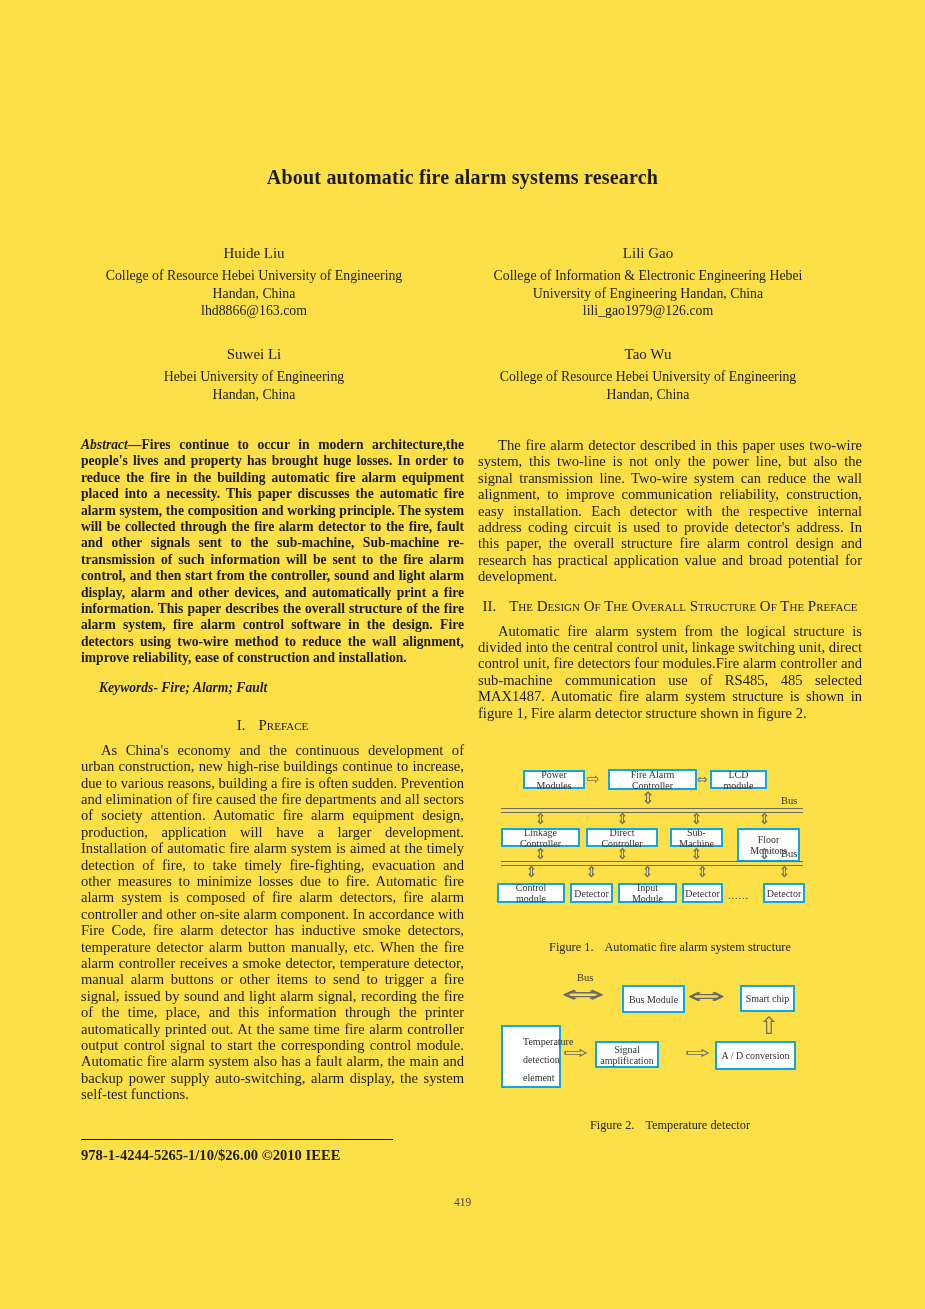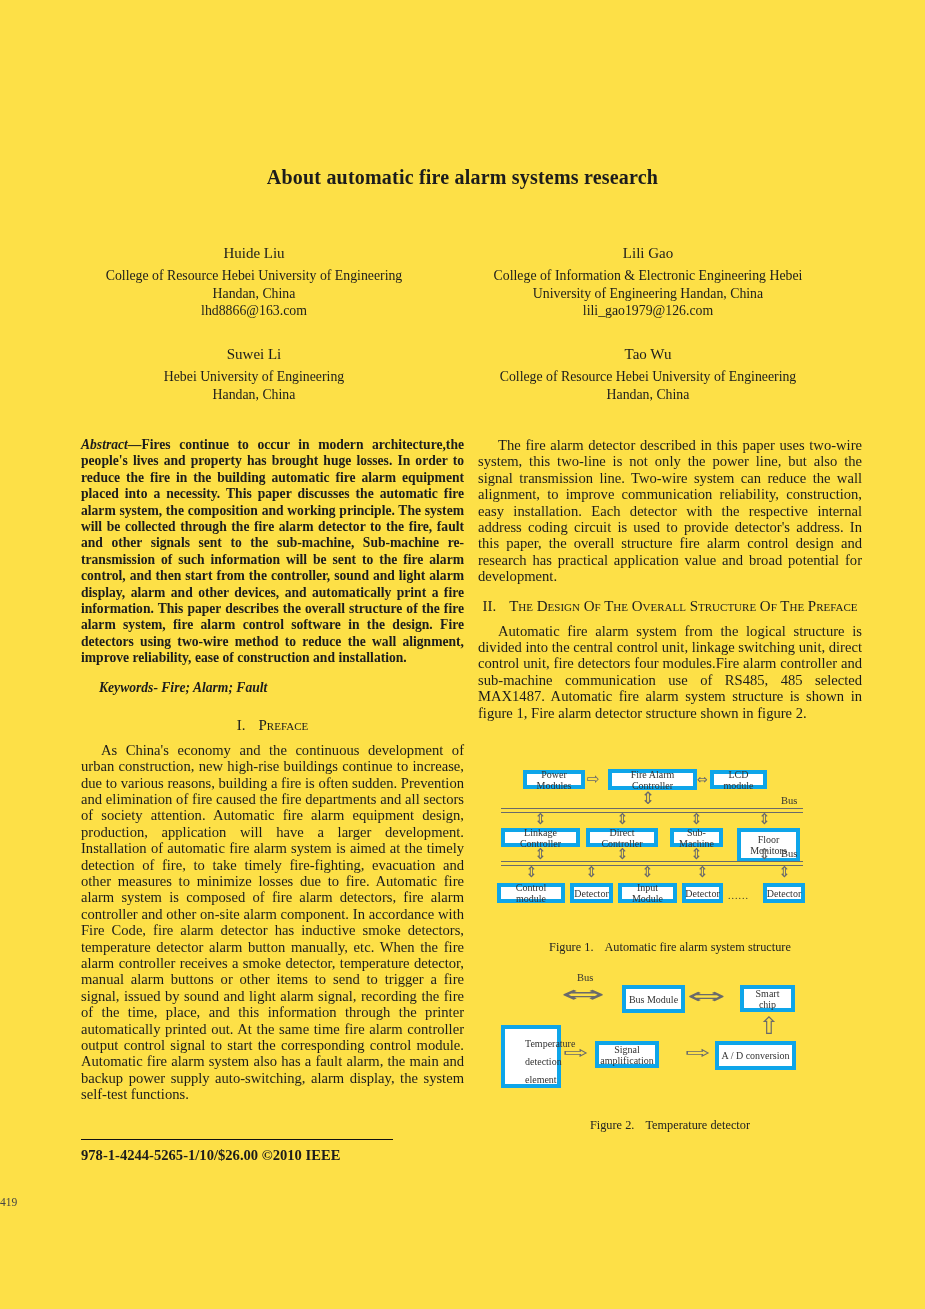--- a/index.html
+++ b/index.html
@@ -21,25 +21,25 @@
   .keywords{margin-top:13px;font-size:13.6px;font-weight:bold;font-style:italic;text-indent:18px;}
   .sec-heading{text-align:center;font-variant:small-caps;font-size:15px;line-height:17px;margin-top:21px;}
   .sec-heading .num{margin-right:13px;}
   .body-par{font-size:14.6px;line-height:16.4px;text-align:justify;text-indent:20px;margin-top:8px;}
   .col-right .sec-heading{margin-top:13px;}
 
   .footnote{position:absolute;left:81px;top:1139px;width:383px;}
   .footnote-rule{width:312px;border-top:1.6px solid #111;}
   .footnote-text{margin-top:7px;font-weight:bold;font-size:14.6px;}
 
-  .pageno{position:absolute;top:1196px;left:0;width:100%;text-align:left;
+  .pageno{position:absolute;top:1196px;left:0;width:100%;text-align:center;
           font-size:11.5px;color:#444;}
 
   .fig{position:absolute;}
-  .dbox{position:absolute;border:4px solid #0ea5e9;background:#fff;font-size:10px;color:#333;
+  .dbox{position:absolute;border:2px solid #0ea5e9;background:#fff;font-size:10px;color:#333;
         display:flex;align-items:center;justify-content:center;text-align:center;
         line-height:11px;padding:1px 2px;box-sizing:border-box;}
   .dbox.left{justify-content:flex-start;text-align:left;align-items:flex-start;
              padding:6px 20px;line-height:18px;}
   .arr{position:absolute;color:#6a6a6a;font-family:"DejaVu Sans", sans-serif;line-height:1;}
   .busline{position:absolute;height:3px;border-top:1px solid #6a6a6a;border-bottom:1px solid #6a6a6a;}
   .buslbl{position:absolute;font-size:10.5px;color:#333;}
   .dots{position:absolute;font-size:10px;color:#333;letter-spacing:1px;}
   .figcaption{position:absolute;width:384px;text-align:center;font-size:12.3px;color:#222;}
   .figcaption .lbl{margin-right:11px;}

